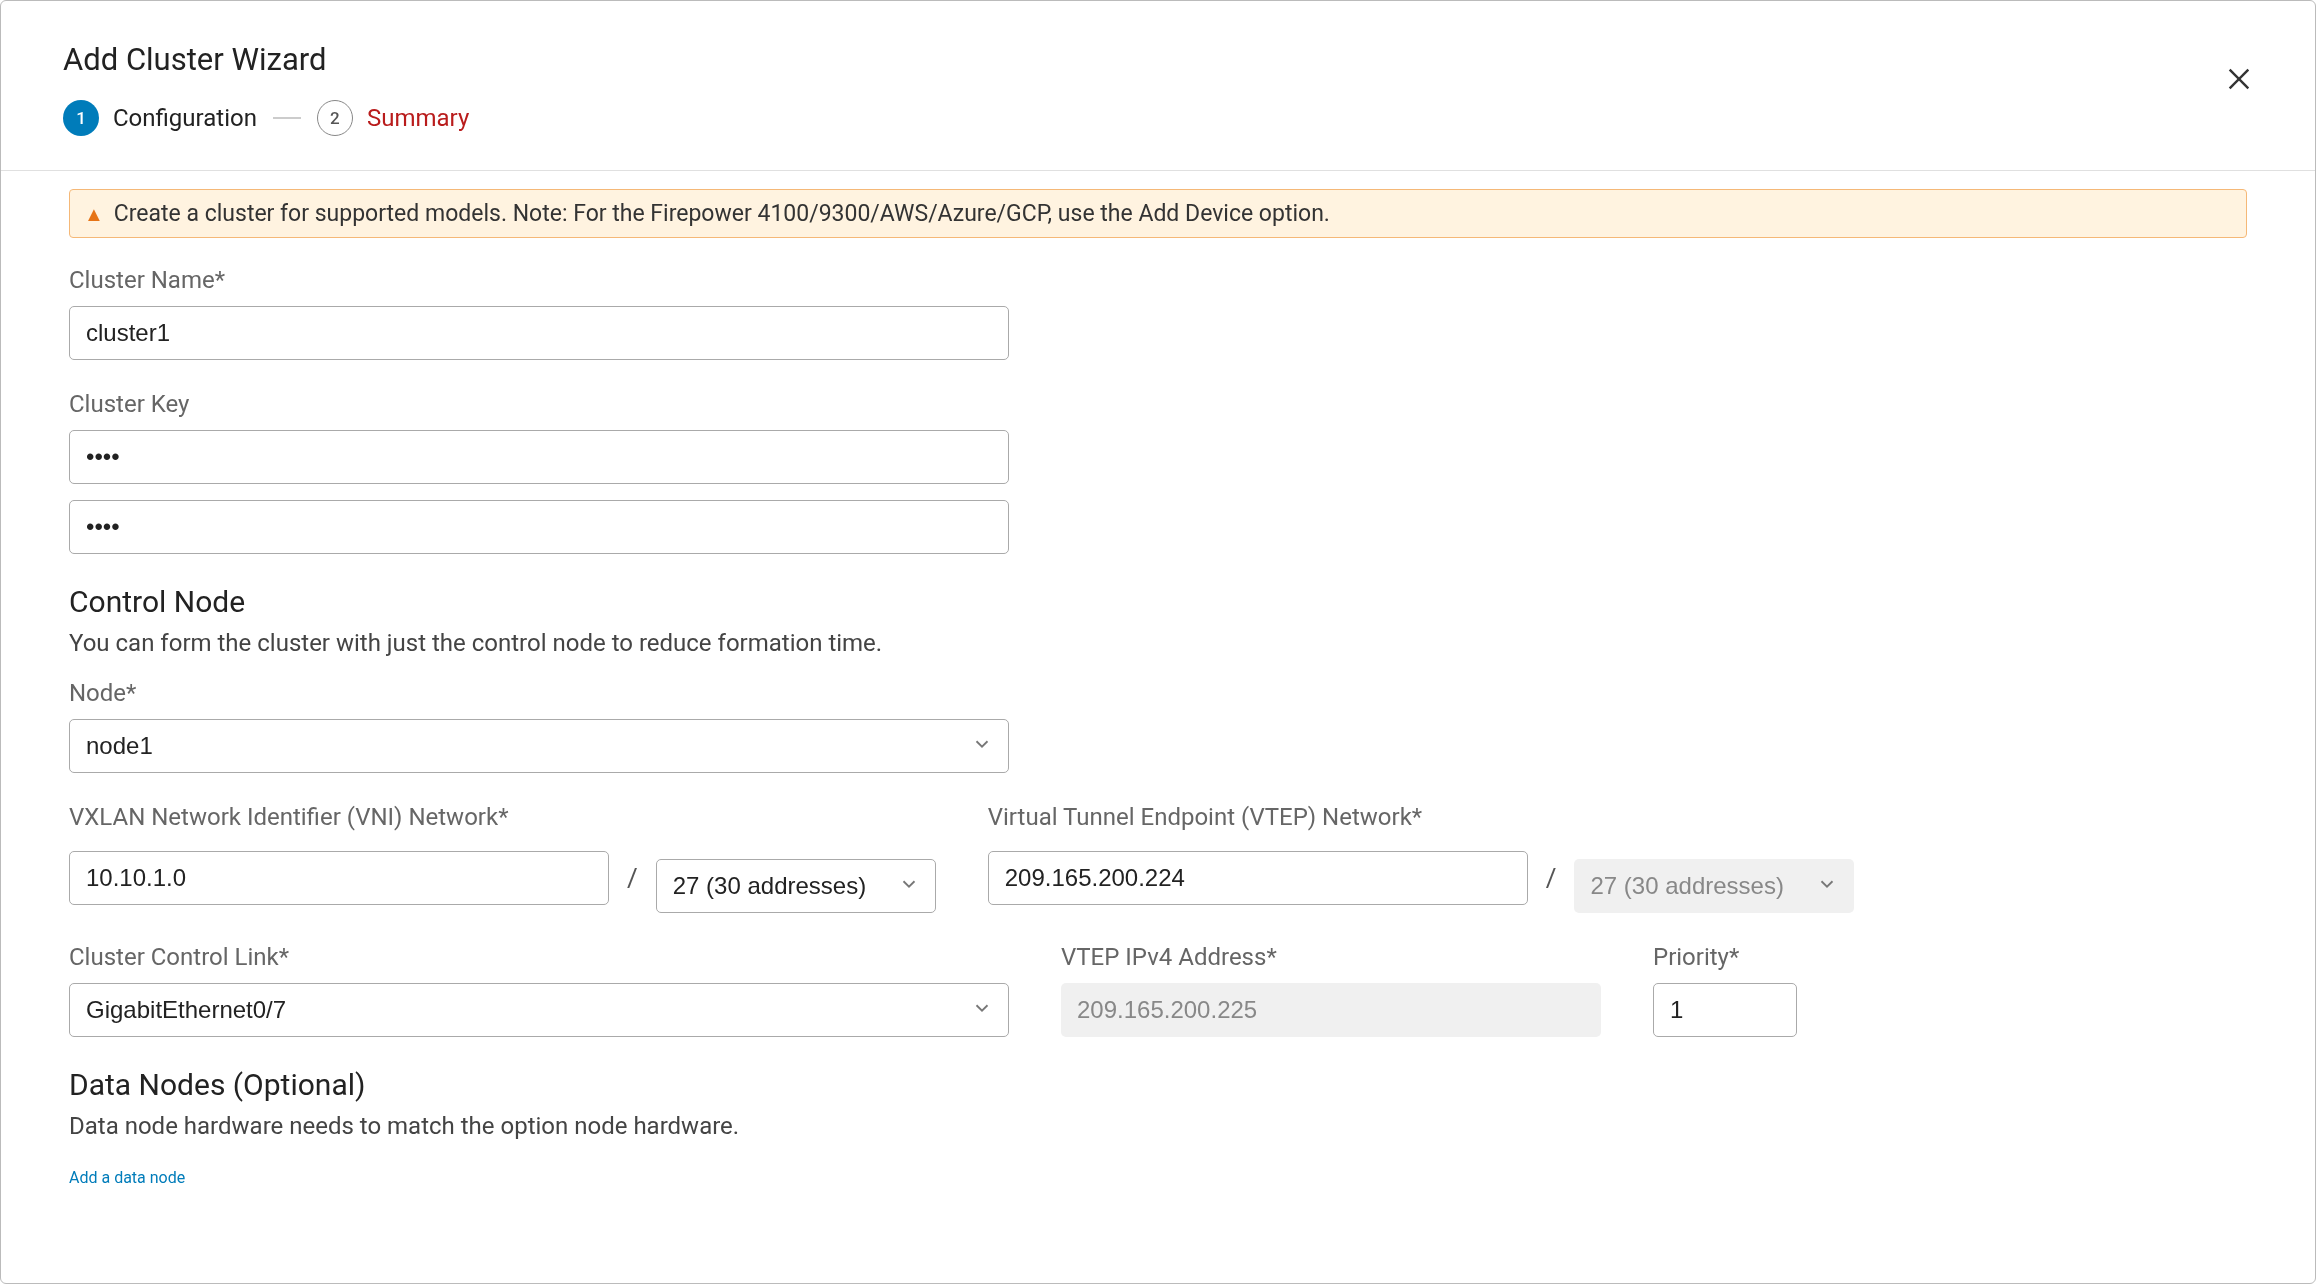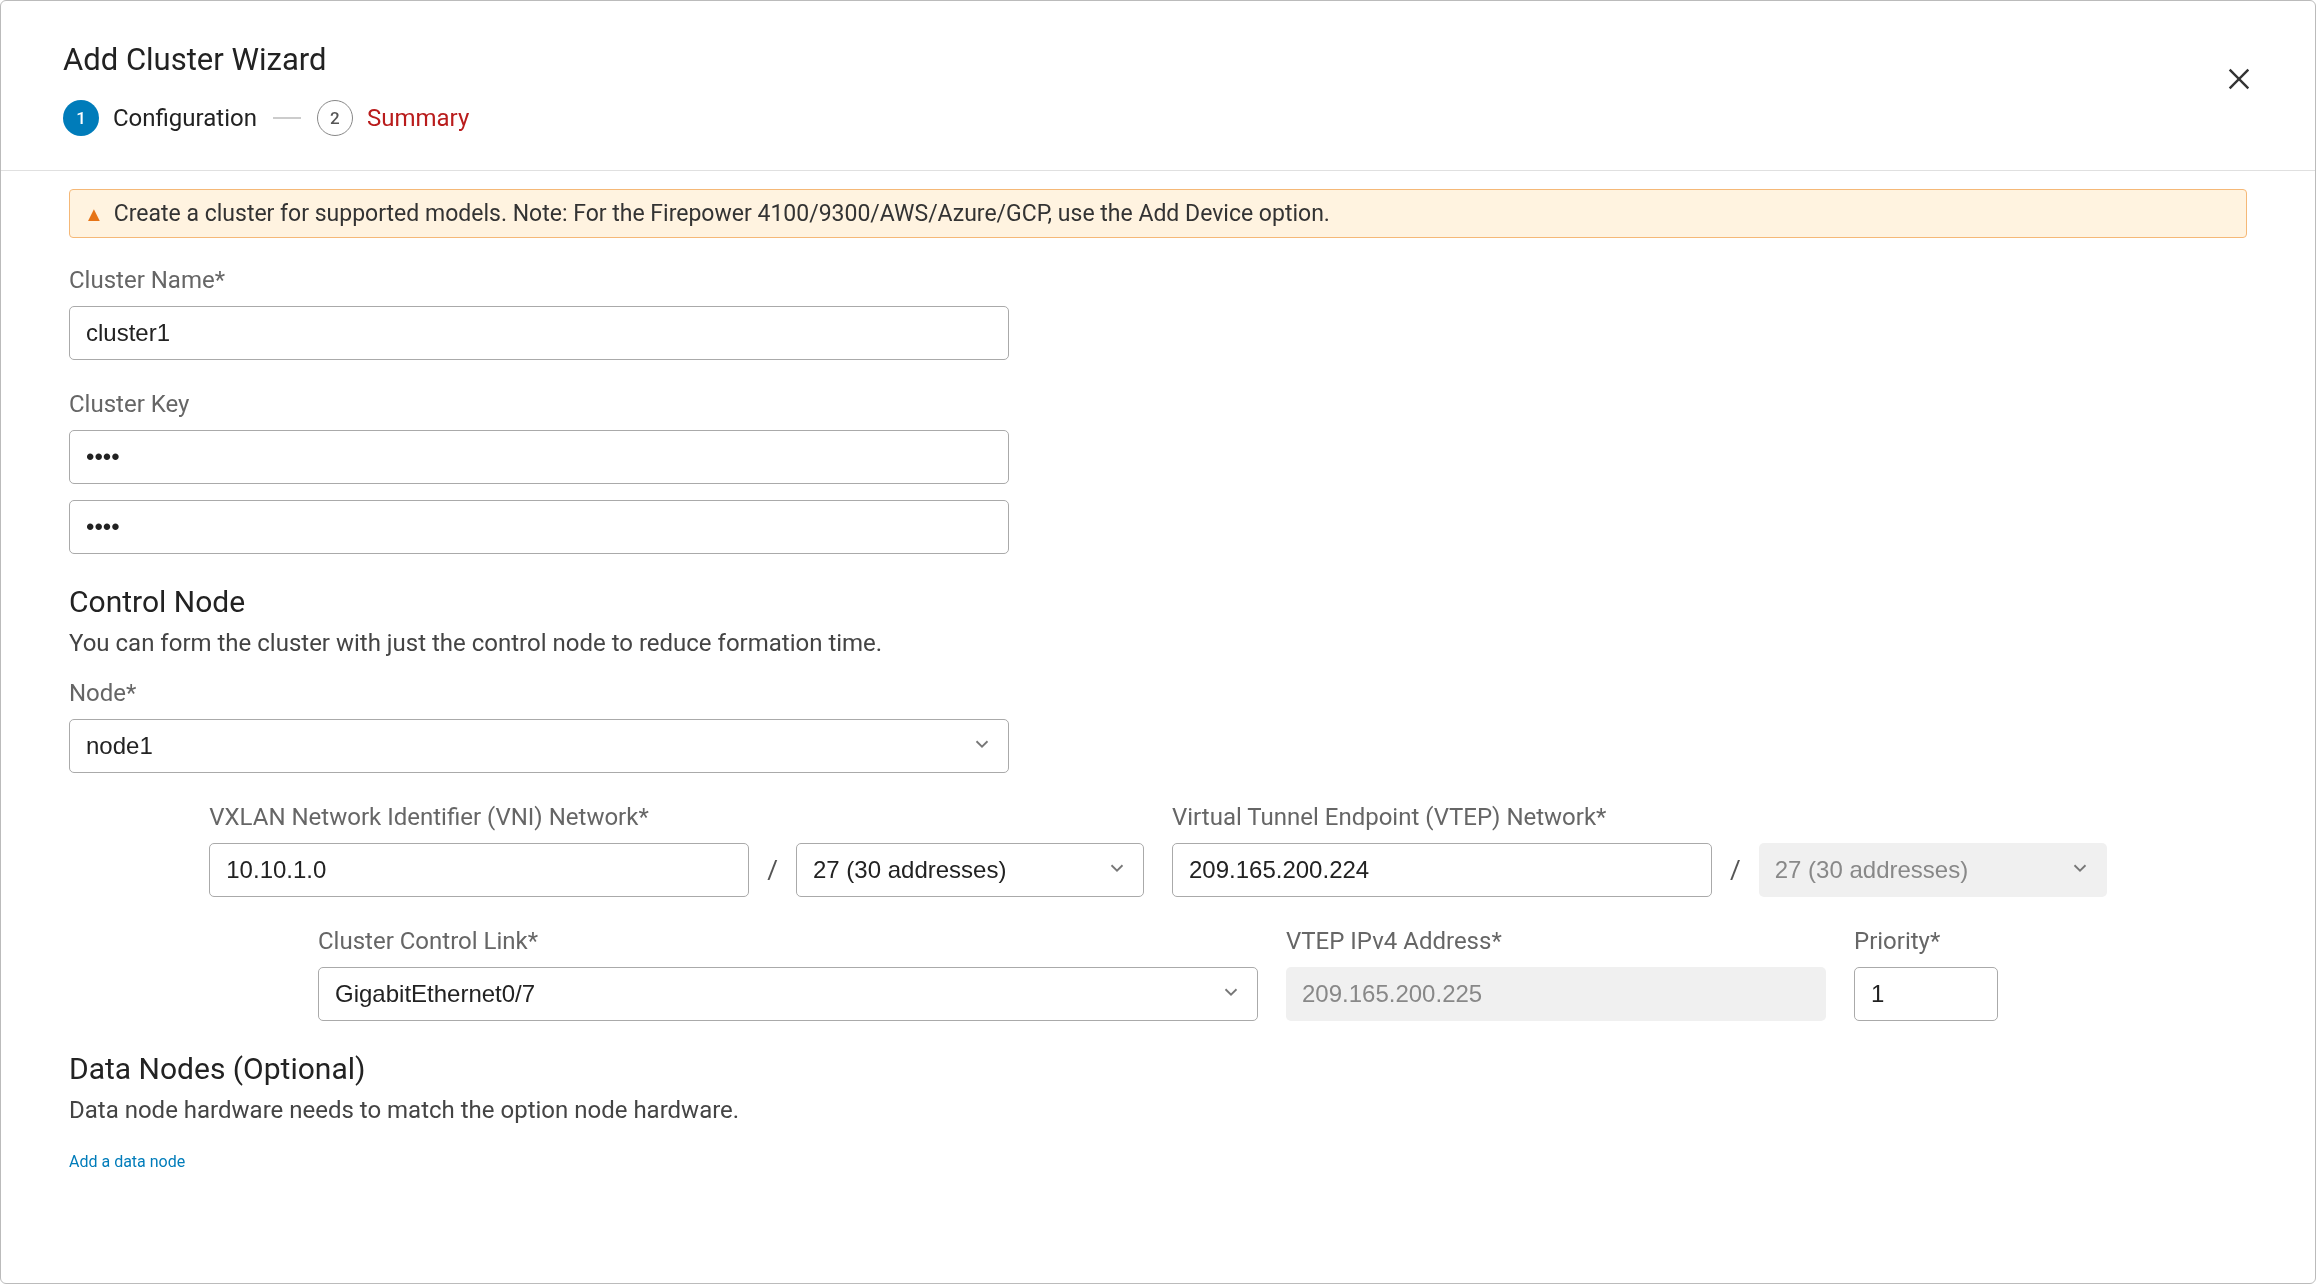--- a/index.html
+++ b/index.html
@@ -125,21 +125,21 @@
       position: relative;
       display: inline-block;
     }
     .select-input {
       appearance: none;
       padding-right: 38px;
       cursor: pointer;
       width: 100%;
     }
     .select-wrapper.w-large { width: 940px; }
-    .select-wrapper.w-cidr { width: 348px; }
+    .select-wrapper.w-cidr { width: 280px; margin-top: 16px; }
     .chevron {
       position: absolute;
       right: 16px;
       top: 50%;
       transform: translateY(-50%);
       pointer-events: none;
     }
     .chevron svg { width: 22px; height: 22px; stroke: #777; stroke-width: 2; fill: none; }
     .select-disabled {
       background: #f0f0f0;
@@ -158,23 +158,22 @@
       margin-top: 22px;
       margin-bottom: 10px;
     }
     .section-sub {
       font-size: 24px;
       color: #444;
       margin-bottom: 22px;
     }
     .row {
       display: flex;
-      gap: 28px;
+      gap: 52px;
       align-items: flex-end;
-      justify-content: center;
     }
     .inline-group {
       display: flex;
       align-items: center;
       gap: 18px;
     }
     .slash {
       font-size: 26px;
       color: #555;
     }

